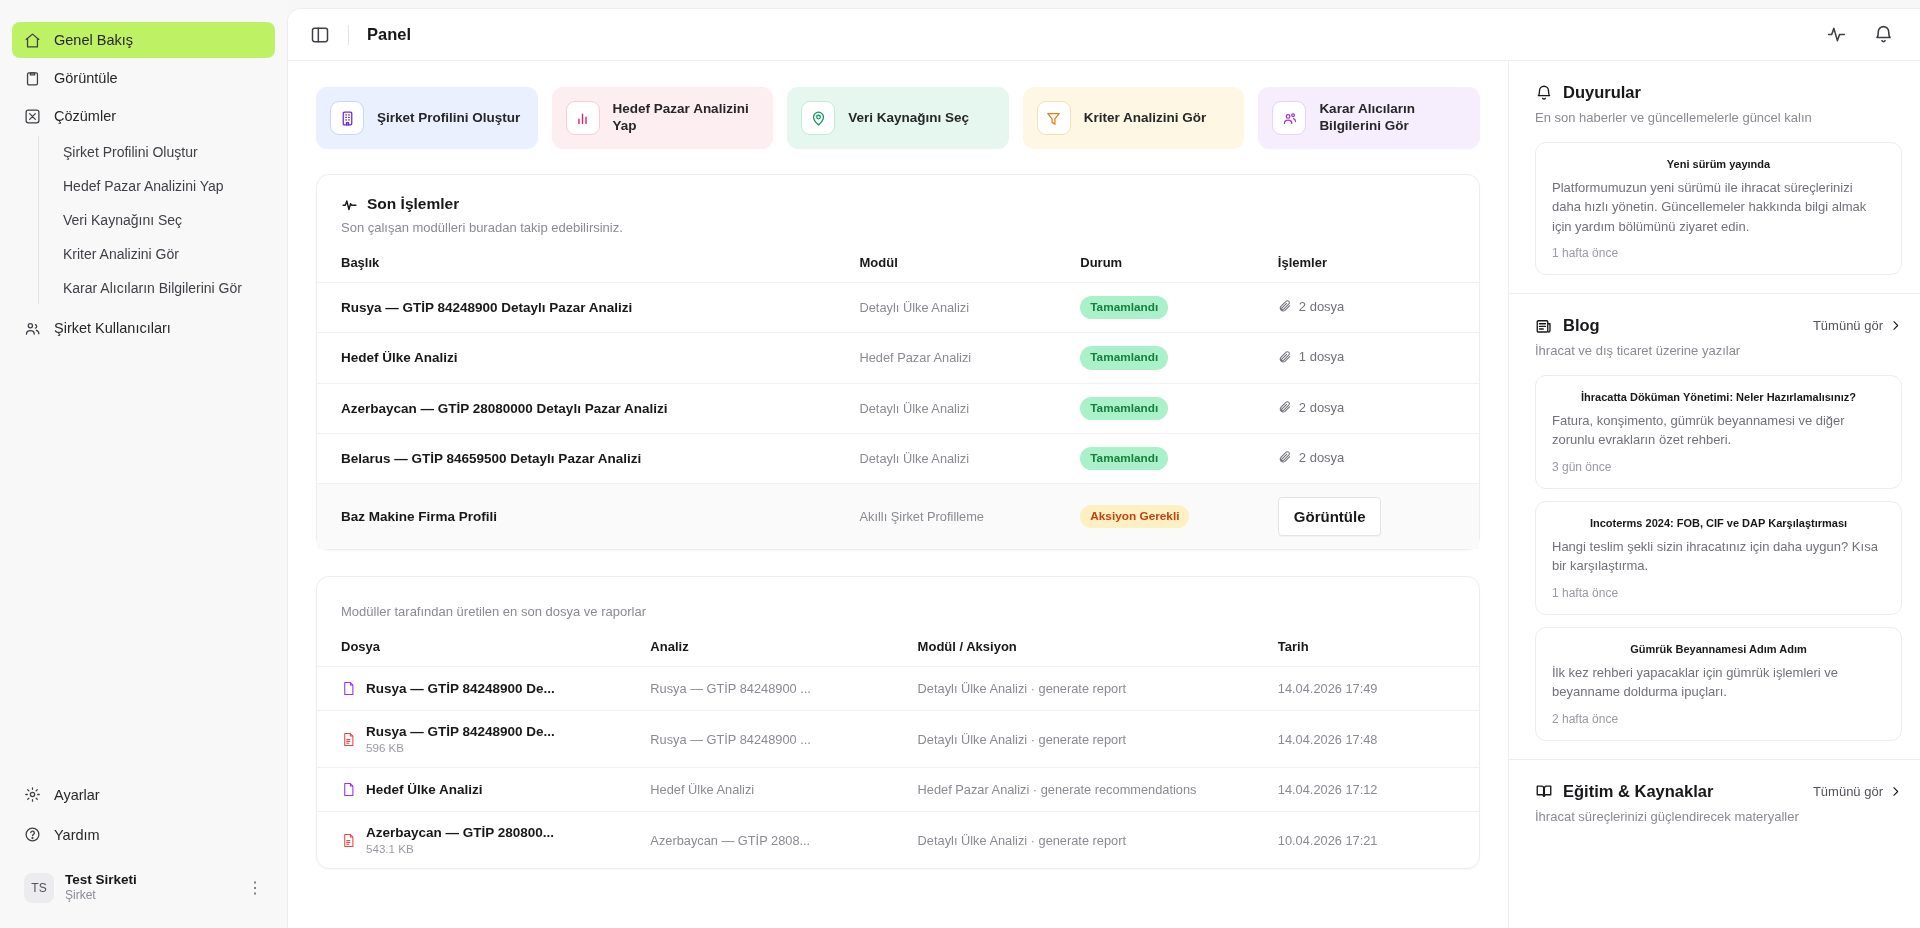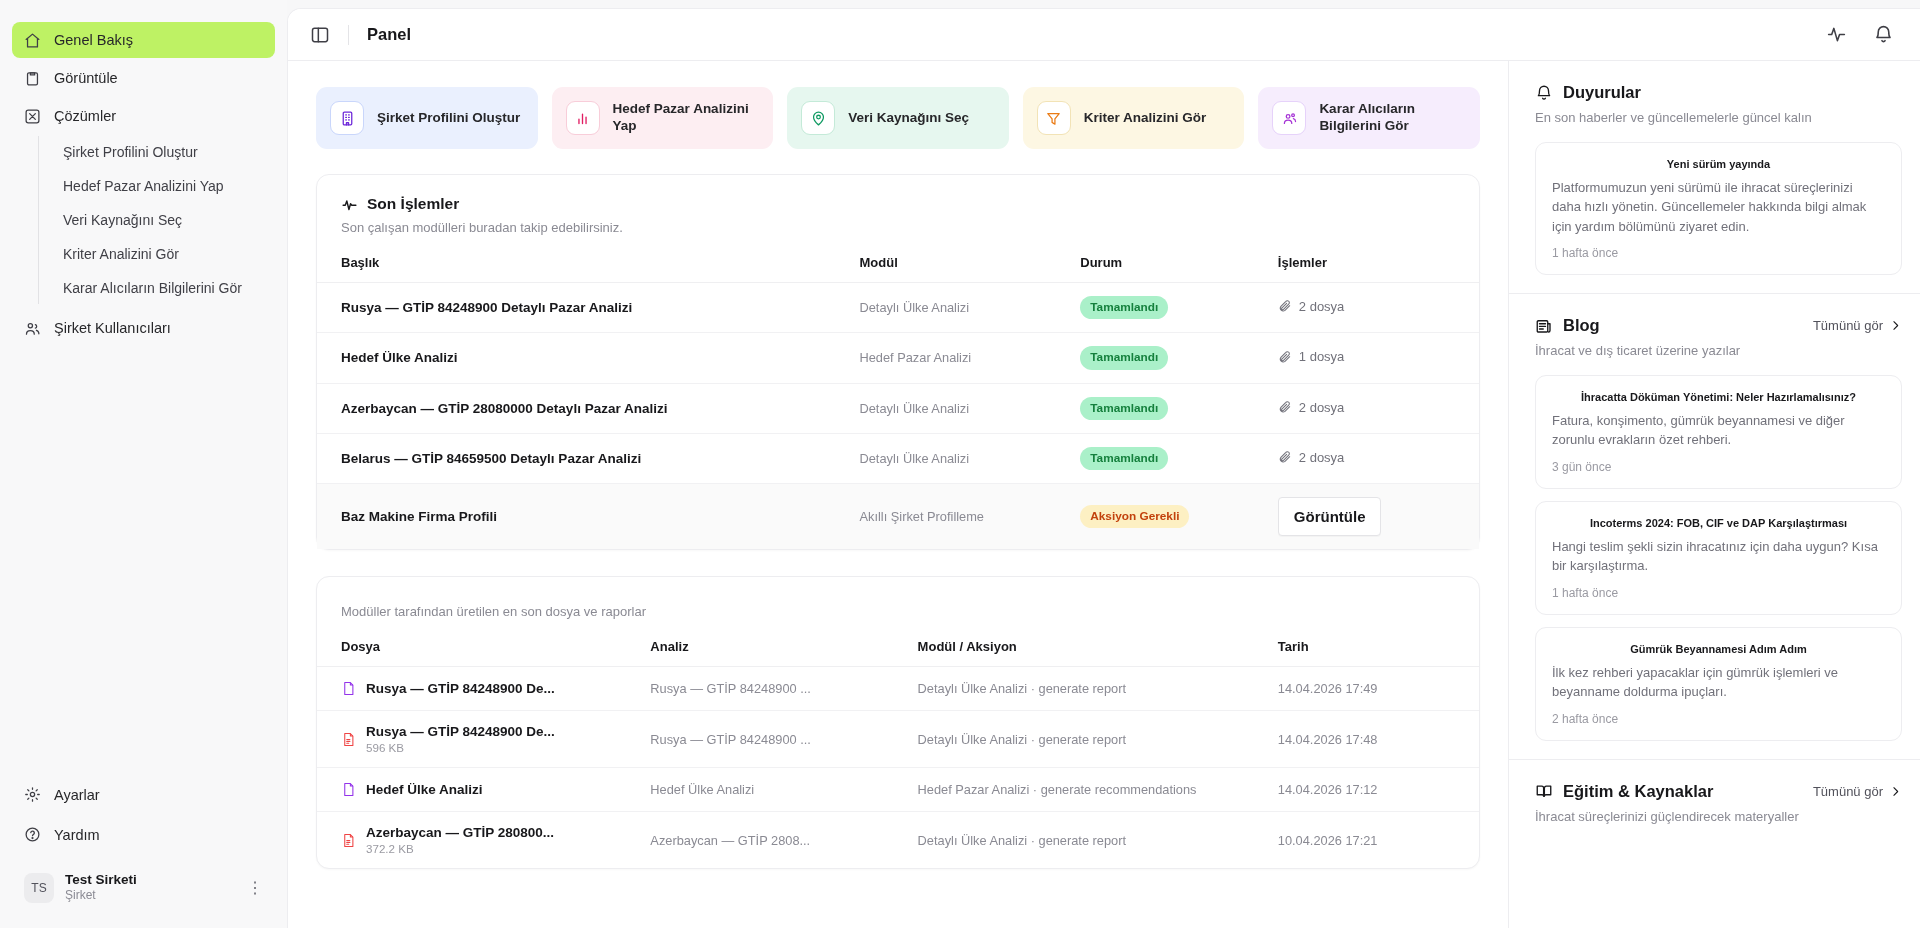--- a/index.html
+++ b/index.html
@@ -482,21 +482,21 @@
               <tr>
                 <td>
                   <div class="fcell">
                     <svg viewBox="0 0 24 26" fill="none" stroke="#ef4444" stroke-width="1.7" stroke-linejoin="round">
                         <path d="M6 3.5h9l4 4v15H6z"></path>
                         <path d="M15 3.5v4h4"></path>
                         <path d="M9.2 13h5M9.2 16h5M9.2 19h3.2" stroke-linecap="round"></path>
                       </svg>
                     <div>
                       <div class="t-title">Azerbaycan — GTİP 280800...</div>
-                      <div class="fsize">372.2 KB</div>
+                      <div class="fsize">543.1 KB</div>
                     </div>
                   </div>
                 </td>
                 <td class="t-muted">Azerbaycan — GTİP 2808...</td>
                 <td class="t-muted">Detaylı Ülke Analizi · generate report</td>
                 <td class="t-muted">10.04.2026 17:21</td>
               </tr>
             </tbody>
           </table>
         </div>

